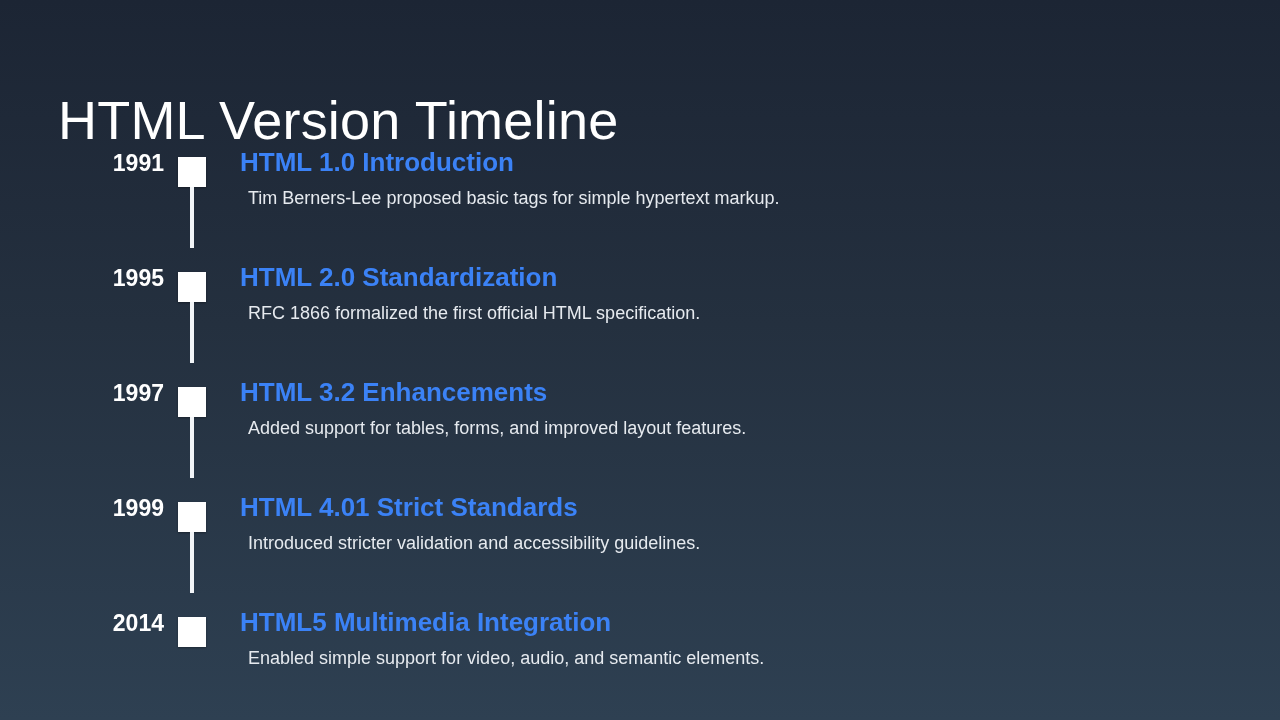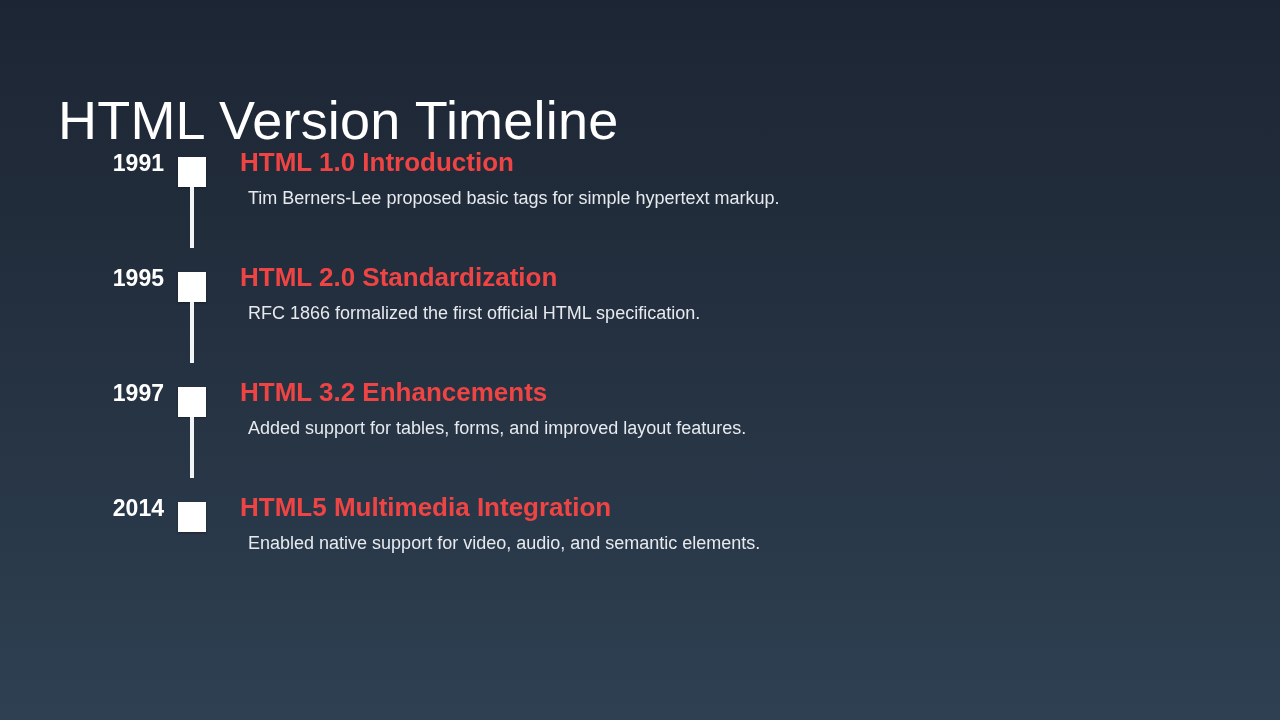--- a/index.html
+++ b/index.html
@@ -90,21 +90,21 @@
   .tl-body {
     position: absolute;
     left: 240px;
     top: 0;
     right: 40px;
   }
 
   .tl-heading {
     font-size: 26px;
     font-weight: bold;
-    color: #ef4444;
+    color: #3b82f6;
     line-height: 1.15;
     margin: 0;
     white-space: nowrap;
   }
 
   .tl-desc {
     margin: 10px 0 0 8px;
     font-size: 18px;
     font-weight: 400;
     color: #e6eaef;
@@ -150,27 +150,38 @@
       <div class="tl-marker-col">
         <div class="tl-square"></div>
         <div class="tl-connector"></div>
       </div>
       <div class="tl-body">
         <div class="tl-heading">HTML 3.2 Enhancements</div>
         <p class="tl-desc">Added support for tables, forms, and improved layout features.</p>
       </div>
     </div>
 
+    <div class="tl-row">
+      <div class="tl-year">1999</div>
+      <div class="tl-marker-col">
+        <div class="tl-square"></div>
+        <div class="tl-connector"></div>
+      </div>
+      <div class="tl-body">
+        <div class="tl-heading">HTML 4.01 Strict Standards</div>
+        <p class="tl-desc">Introduced stricter validation and accessibility guidelines.</p>
+      </div>
+    </div>
 
     <div class="tl-row is-last">
       <div class="tl-year">2014</div>
       <div class="tl-marker-col">
         <div class="tl-square"></div>
 
       </div>
       <div class="tl-body">
         <div class="tl-heading">HTML5 Multimedia Integration</div>
-        <p class="tl-desc">Enabled native support for video, audio, and semantic elements.</p>
+        <p class="tl-desc">Enabled simple support for video, audio, and semantic elements.</p>
       </div>
     </div>
 
   </div>
 </div>
 
 </body></html>

